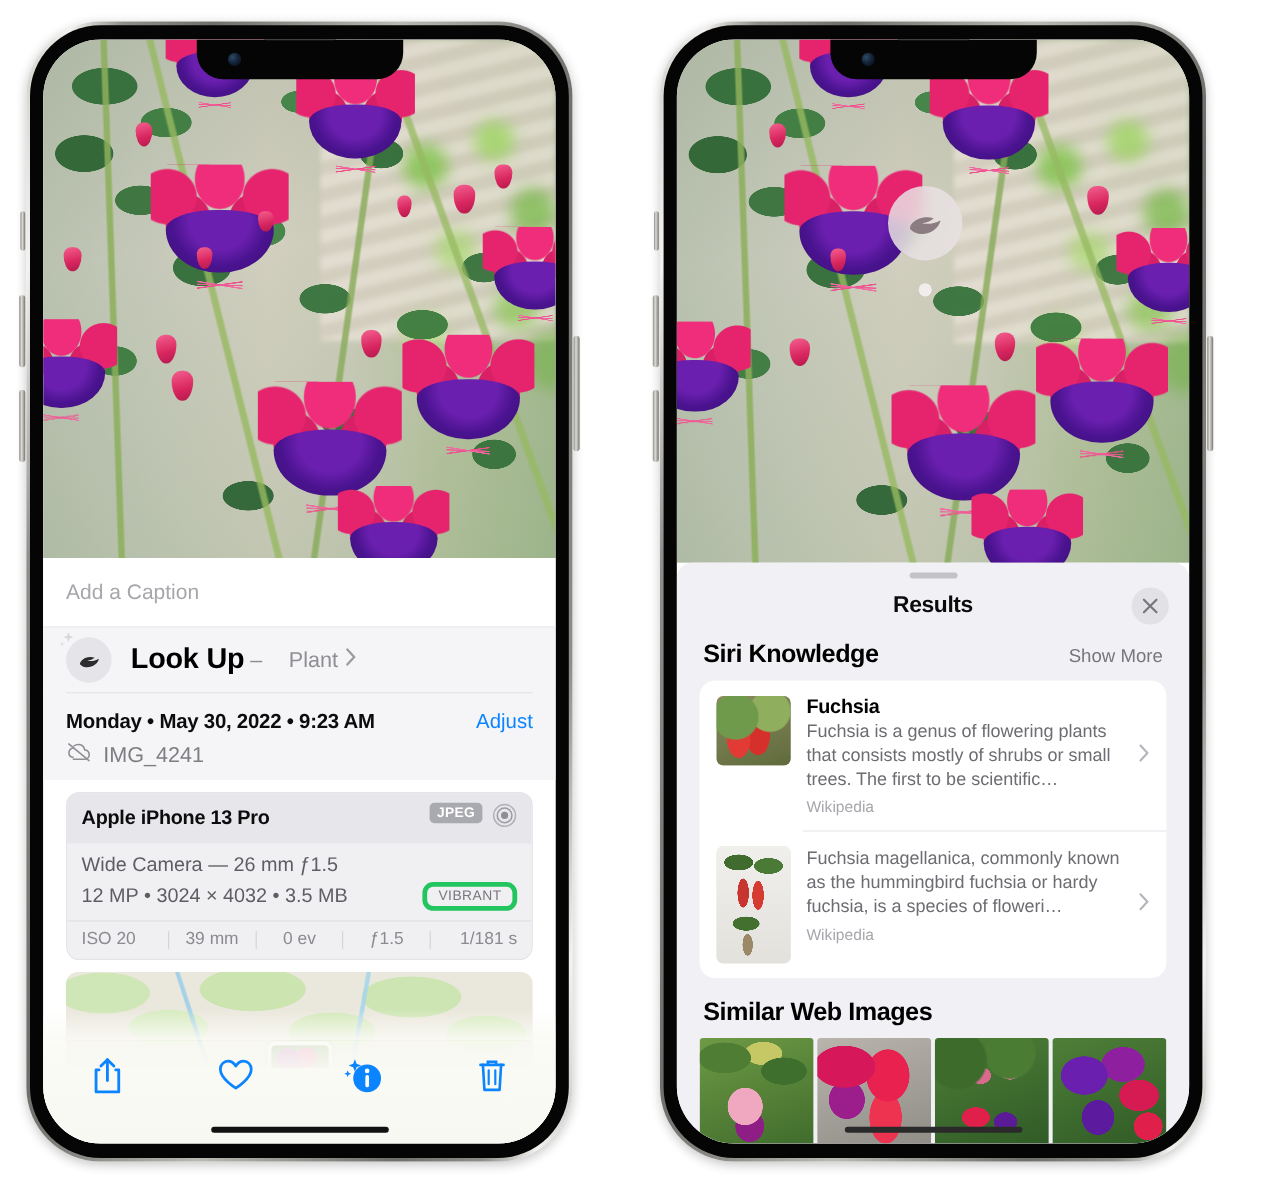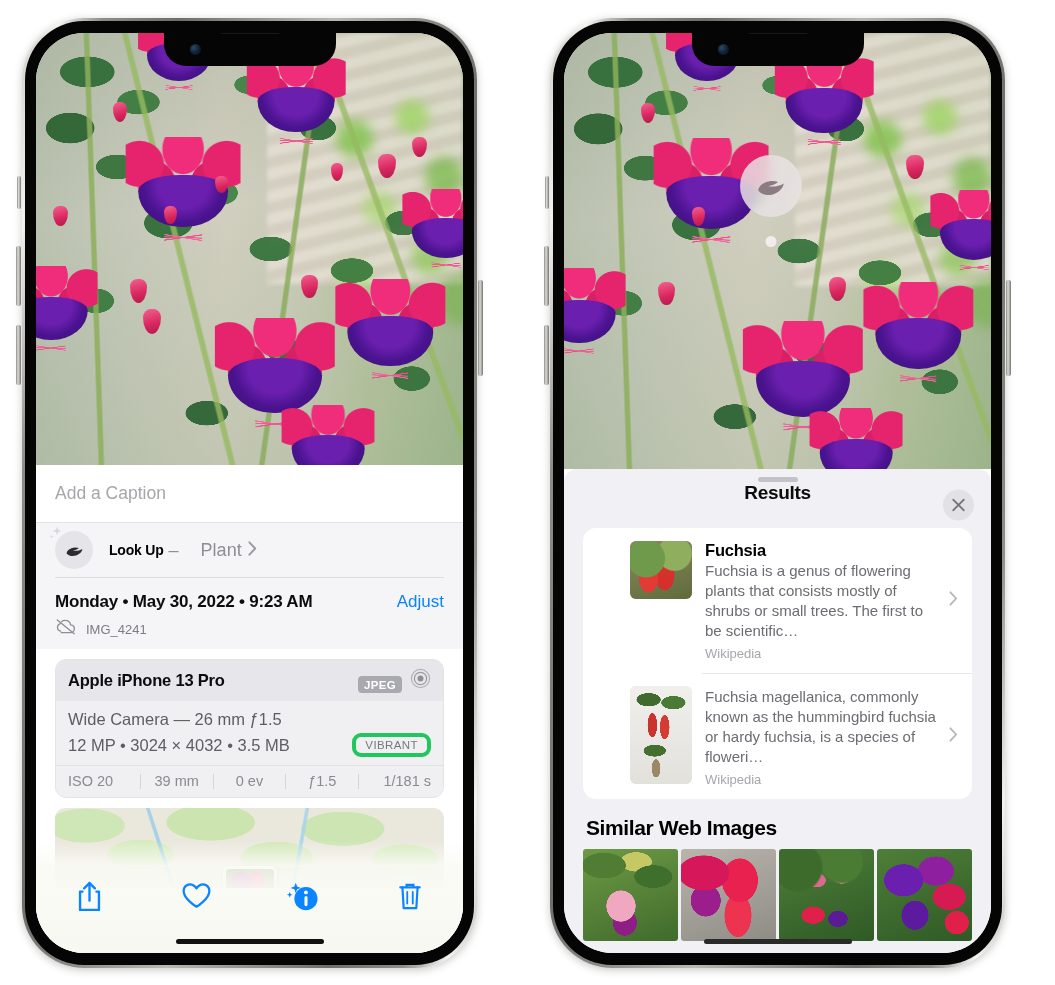--- a/index.html
+++ b/index.html
@@ -162,42 +162,42 @@
   .caption-placeholder { font-size:17.5px; color:#a6a6ab; }
 
   .lookup-block { background:#f5f5f7; padding:0 19px; }
   .lookup-row { display:flex; align-items:center; height:54px; position:relative; }
   .lookup-icon-wrap { position:relative; width:38px; height:38px; margin-right:16px; }
   .lookup-circle {
     width:38px; height:38px; border-radius:50%;
     background:#e5e5e9; display:flex; align-items:center; justify-content:center;
   }
   .sparkle { position:absolute; left:-7px; top:-7px; width:18px; height:18px; }
-  .lookup-title { font-size:14px; font-weight:bold; color:#000; letter-spacing:-.2px;text-align:right; }
+  .lookup-title { font-size:24px; font-weight:bold; color:#000; letter-spacing:-.2px;text-align:right; }
   .lookup-sub { font-size:18px; color:#8e8e93; margin-left:5px; }
   .chev-sm { margin-left:6px; color:#9a9aa0; }
   .hairline { height:1px; background:#dededf; margin-left:0; }
 
   .meta-block { background:#f5f5f7; padding:14px 19px 10px; }
   .meta-top { display:flex; align-items:baseline; justify-content:space-between; }
   .meta-date { font-size:17px; font-weight:bold; color:#0c0c0d; letter-spacing:-.2px; }
   .adjust-link { font-size:17px; color:#0a84ff; }
   .meta-file { display:flex; align-items:center; margin-top:7px; gap:9px; }
-  .meta-filename { font-size:13px; color:#7d7d82; }
+  .meta-filename { font-size:18px; color:#7d7d82; }
 
   .cam-card {
     margin:10px 19px 0; border-radius:11px; overflow:hidden;
     background:#f0f0f3; border:1px solid #e4e4e8;
   }
   .cam-head {
     display:flex; align-items:center; justify-content:space-between;
     padding:8px 12px; background:#e6e6eb;
   }
   .cam-model { font-size:16.5px; font-weight:bold; color:#0c0c0d; letter-spacing:-.2px; }
-  .cam-head-right { display:flex; align-items:flex-end; gap:8px; }
+  .cam-head-right { display:flex; align-items:flex-start; gap:8px; }
   .pill-jpeg {
     font-size:11.5px; font-weight:bold; color:#fff; background:#a9a9b0;
     padding:2.5px 6px; border-radius:4px; letter-spacing:.3px;
   }
   .cam-body { padding:9px 12px 8px; background:#f0f0f3; }
   .cam-line1 { font-size:16.5px; color:#5d5d63; }
   .cam-line2-row { display:flex; align-items:center; justify-content:space-between; margin-top:4px; }
   .cam-line2 { font-size:16.5px; color:#5d5d63; }
   .pill-vibrant {
     font-size:11.5px; color:#77777d; border:4px solid #22c55e;
@@ -254,35 +254,35 @@
     position:absolute; left:0; right:0; bottom:0;
     background:#f1f1f5; border-radius:13px 13px 0 0;
     overflow:hidden;
   }
   .grabber {
     width:40px; height:5px; border-radius:3px; background:#c2c2c7;
     margin:8px auto 0;
   }
   .results-head {
     position:relative; height:46px; display:flex;
-    justify-content:center;
+    align-items:center; justify-content:center;
   }
   .results-title { font-size:19px; font-weight:bold; color:#0b0b0c; letter-spacing:-.3px; }
   .close-btn {
     position:absolute; right:17px; top:50%; transform:translateY(-50%);
     width:31px; height:31px; border-radius:50%; background:#e1e1e6;
     display:flex; align-items:center; justify-content:center;
   }
   .section-head {
     display:flex; align-items:baseline; justify-content:space-between;
     padding:6px 22px 9px;
   }
   .section-title { font-size:21px; font-weight:bold; color:#000; letter-spacing:-.4px; }
   .show-more { font-size:15.5px; color:#76767c; }
-  .kn-card { margin:0 19px; background:#fff; border-radius:13px; overflow:hidden;padding-left:33px; }
+  .kn-card { margin:0 19px; background:#fff; border-radius:13px; overflow:hidden; }
   .kn-row { display:flex; padding:13px 14px 12px; position:relative; align-items:flex-start; }
   .kn-row + .kn-row::before {
     content:""; position:absolute; left:86px; right:0; top:0; height:1px; background:#e8e8ec;
   }
   .kn-thumb {
     flex:0 0 62px; height:58px; border-radius:6px; overflow:hidden;
     margin-right:13px; position:relative; background:#cfcabb;
   }
   .kn-thumb.tall { height:98px; background:#e9e9e6; }
   .kn-text { flex:1; padding-right:10px; }
@@ -588,20 +588,24 @@
 
           <div class="results-head">
             <span class="results-title">Results</span>
             <span class="close-btn">
               <svg width="15" height="15" viewBox="0 0 16 16" aria-hidden="true">
                 <path d="M2.4 2.4l11.2 11.2M13.6 2.4L2.4 13.6" stroke="#76767c" stroke-width="1.9" stroke-linecap="round"></path>
               </svg>
             </span>
           </div>
 
+          <div class="section-head">
+            <span class="section-title">Siri Knowledge</span>
+            <span class="show-more">Show More</span>
+          </div>
 
           <div class="kn-card">
             <div class="kn-row">
               <div class="kn-thumb">
                 <div class="sc" style="background:
                   radial-gradient(circle at 26% 30%,#6f9a4c 0 30%,transparent 32%),
                   radial-gradient(circle at 72% 22%,#8fae5e 0 26%,transparent 28%),
                   radial-gradient(ellipse 20% 34% at 30% 62%,#e23b35 0 78%,transparent 80%),
                   radial-gradient(ellipse 20% 34% at 56% 58%,#d6302c 0 78%,transparent 80%),
                   linear-gradient(160deg,#8a8a5e,#5f6b3c)"></div>

